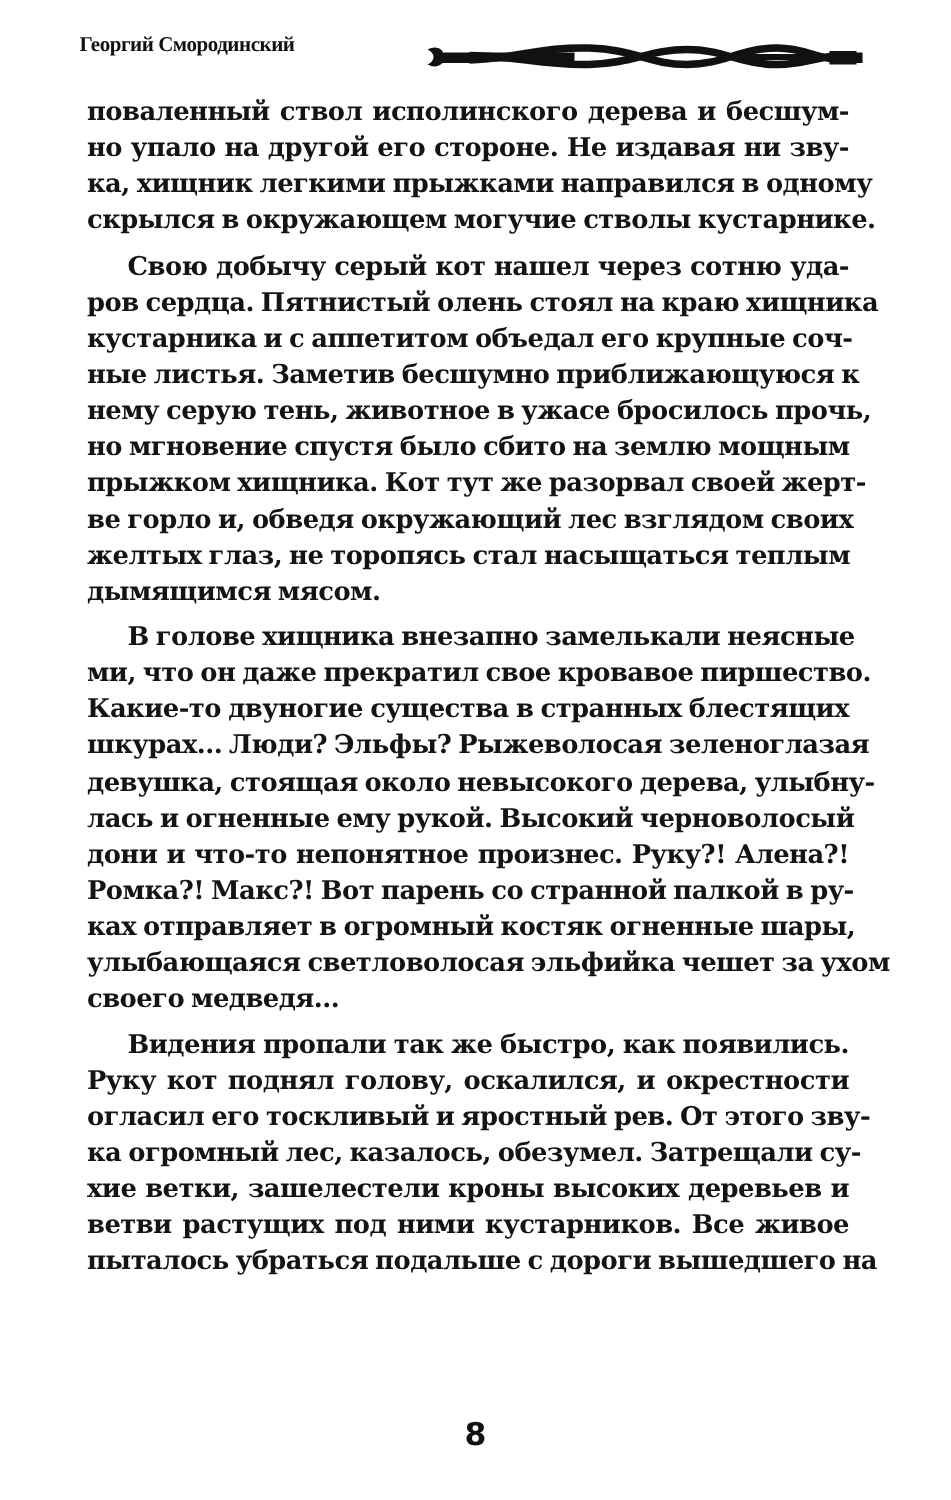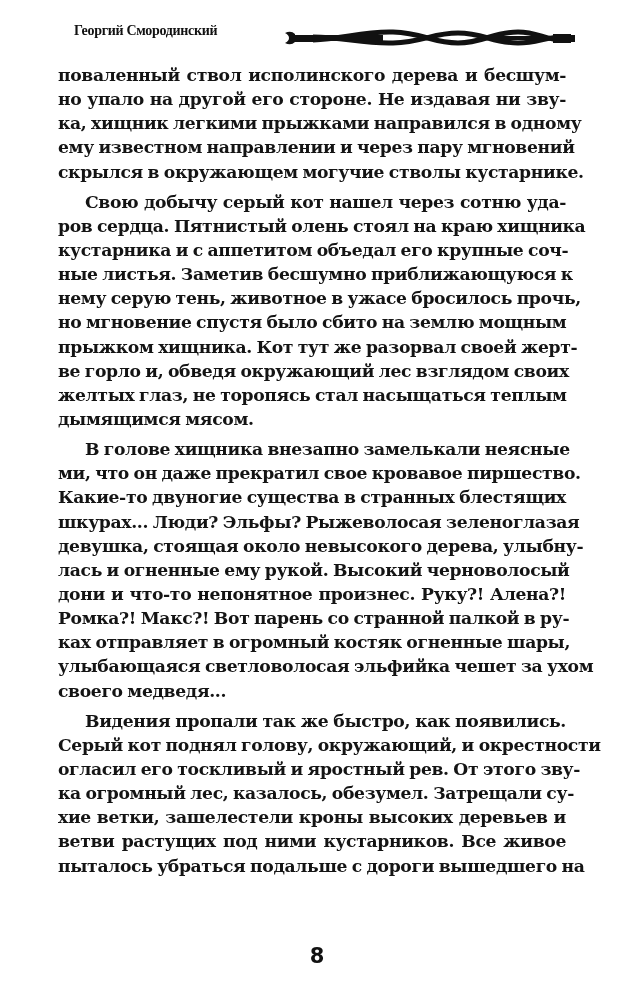--- a/index.html
+++ b/index.html
@@ -1,18 +1,18 @@
 <!DOCTYPE html>
 <html><head>
 <meta charset="utf-8">
 <style>
   html, body { margin: 0; padding: 0; background: #ffffff; }
   body { width: 634px; height: 1000px; position: relative; overflow: hidden; color: #111; }
   .header-author {
-    position: absolute; left: 74px; top: 23px;
+    position: absolute; left: 53px; top: 23px;
     font-family: "Liberation Serif", serif; font-weight: bold; font-size: 14px;
     letter-spacing: -0.3px; color: #111;
   }
   .ornament { position: absolute; left: 283px; top: 27px; width: 295px; height: 22px; }
   .body-text {
     position: absolute; left: 58px; top: 63px; width: 508px;
     font-family: "DejaVu Serif", serif; font-size: 17.2px; font-weight: bold;
     line-height: 24.15px; color: #141414;
   }
   .line {
@@ -45,21 +45,20 @@
 
     <rect x="270" y="7" width="18" height="9" fill="#111"></rect>
     <rect x="286" y="8" width="6" height="7" fill="#111"></rect>
   </svg>
 
   <div class="body-text">
     <div>
       <span class="line">поваленный ствол исполинского дерева и бесшум-</span>
       <span class="line">но упало на другой его стороне. Не издавая ни зву-</span>
       <span class="line">ка, хищник легкими прыжками направился в одному</span>
-      <span class="line">ему известном направлении и через пару мгновений</span>
       <span class="line last">скрылся в окружающем могучие стволы кустарнике.</span>
     </div>
     <div>
       <span class="line indent">Свою добычу серый кот нашел через сотню уда-</span>
       <span class="line">ров сердца. Пятнистый олень стоял на краю хищника</span>
       <span class="line">кустарника и с аппетитом объедал его крупные соч-</span>
       <span class="line">ные листья. Заметив бесшумно приближающуюся к</span>
       <span class="line">нему серую тень, животное в ужасе бросилось прочь,</span>
       <span class="line">но мгновение спустя было сбито на землю мощным</span>
       <span class="line">прыжком хищника. Кот тут же разорвал своей жерт-</span>
@@ -75,21 +74,21 @@
       <span class="line">девушка, стоящая около невысокого дерева, улыбну-</span>
       <span class="line">лась и огненные ему рукой. Высокий черноволосый</span>
       <span class="line">дони и что-то непонятное произнес. Руку?! Алена?!</span>
       <span class="line">Ромка?! Макс?! Вот парень со странной палкой в ру-</span>
       <span class="line">ках отправляет в огромный костяк огненные шары,</span>
       <span class="line">улыбающаяся светловолосая эльфийка чешет за ухом</span>
       <span class="line last">своего медведя...</span>
     </div>
     <div>
       <span class="line indent">Видения пропали так же быстро, как появились.</span>
-      <span class="line">Серый кот поднял голову, окружающий, и окрестности</span>
+      <span class="line">Руку кот поднял голову, оскалился, и окрестности</span>
       <span class="line">огласил его тоскливый и яростный рев. От этого зву-</span>
       <span class="line">ка огромный лес, казалось, обезумел. Затрещали су-</span>
       <span class="line">хие ветки, зашелестели кроны высоких деревьев и</span>
       <span class="line">ветви растущих под ними кустарников. Все живое</span>
       <span class="line">пыталось убраться подальше с дороги вышедшего на</span>
     </div>
   </div>
 
   <div class="page-number">8</div>
 </div>

